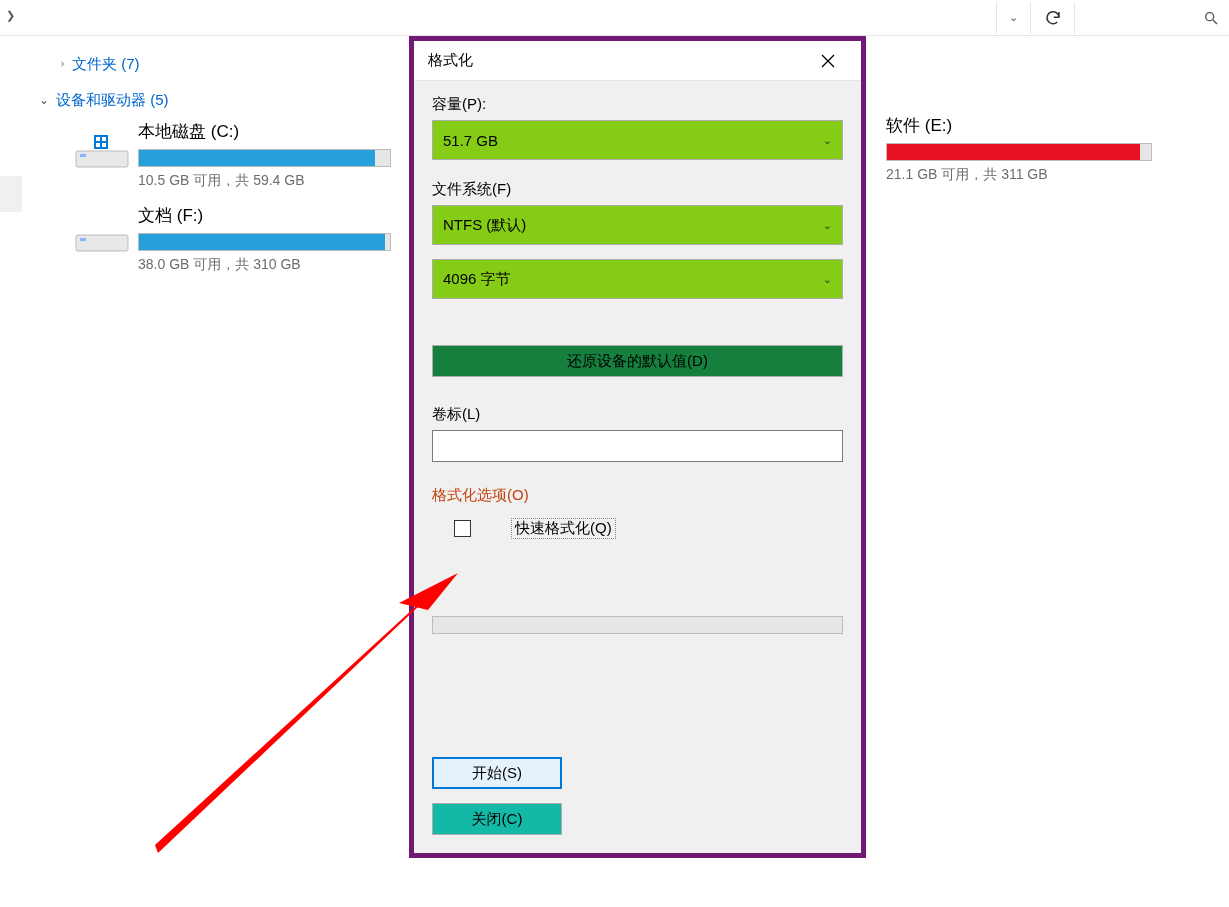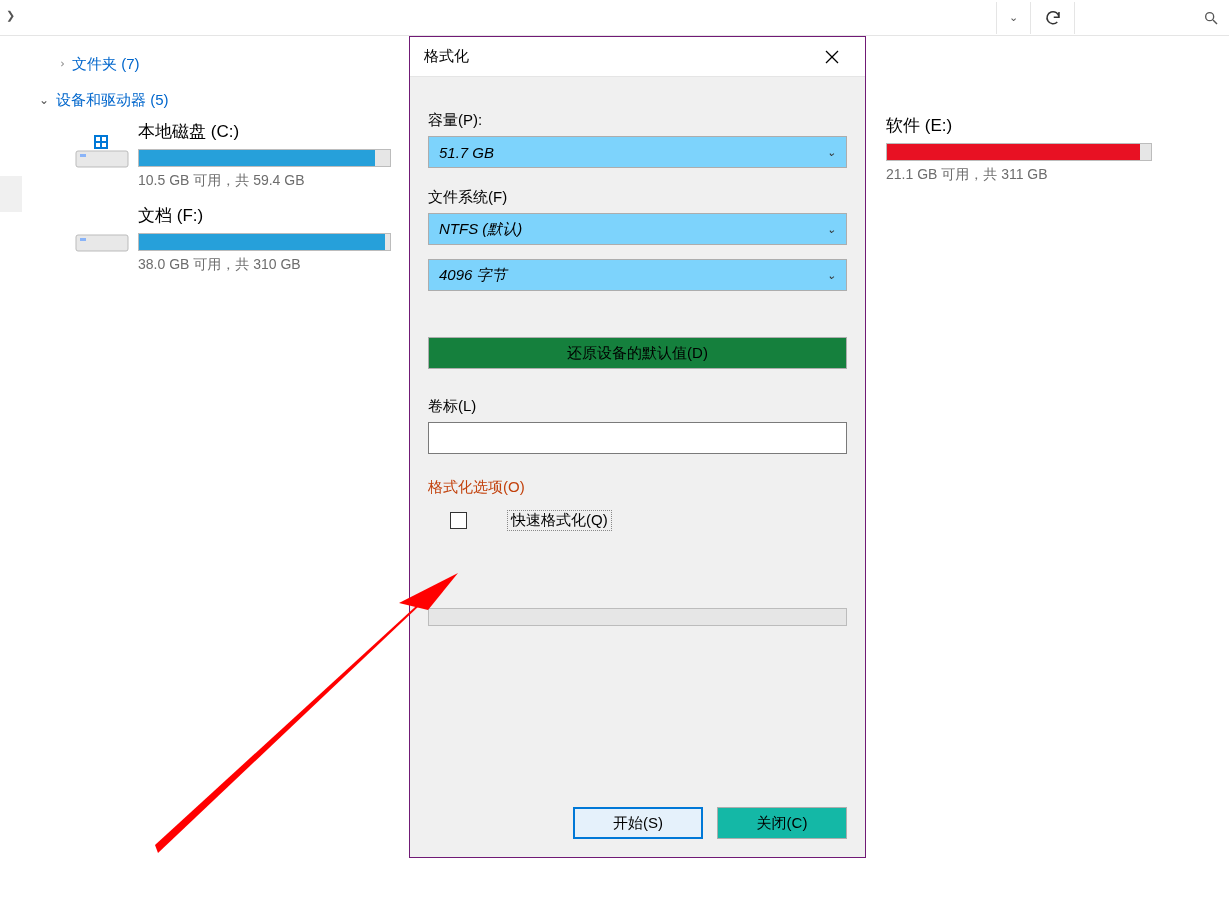--- a/index.html
+++ b/index.html
@@ -35,37 +35,37 @@
     .drive-bar-fill.red { background: #e81123; }
     .drive-sub { font-size: 14px; color: #6d6d6d; }
 
     .drive-e { position: absolute; left: 886px; top: 112px; }
     .drive-e .drive-bar { width: 266px; }
 
     
     .hdd-svg { width: 56px; height: 40px; }
 
     
-    .dialog { position: absolute; left: 409px; top: 36px; width: 457px; height: 822px; background: #f0f0f0; border: 1px solid #701a75; display: flex; flex-direction: column; box-shadow: 0 0 0 rgba(0,0,0,0); }
+    .dialog { position: absolute; left: 409px; top: 36px; width: 457px; height: 822px; background: #f0f0f0; border: 5px solid #701a75; display: flex; flex-direction: column; box-shadow: 0 0 0 rgba(0,0,0,0); }
     .dialog-titlebar { background: #fff; height: 40px; display: flex; align-items: center; justify-content: space-between; padding: 0 10px 0 14px; border-bottom: 1px solid #e5e5e5; }
     .dialog-title { font-size: 15px; color: #000; }
     .dialog-close { width: 46px; height: 32px; display: flex; align-items: center; justify-content: center; color: #333; font-size: 16px; }
-    .dialog-body { padding: 28px 18px 18px 18px; flex: 1; display: flex; flex-direction: column; position: relative; }
+    .dialog-body { padding: 8px 18px 18px 18px; flex: 1; display: flex; flex-direction: column; position: relative; }
     .dlg-label { font-size: 15px; color: #000; margin-top: 6px; margin-bottom: 6px; }
-    .dlg-select { width: 100%; height: 32px; background: #7dd3fc; border: 1px solid #adadad; display: flex; align-items: center; justify-content: space-between; padding: 0 10px; font-size: 15px; color: #000; margin-bottom: 14px; font-style: italic; }
+    .dlg-select { width: 100%; height: 40px; background: #84cc16; border: 1px solid #adadad; display: flex; align-items: center; justify-content: space-between; padding: 0 10px; font-size: 15px; color: #000; margin-bottom: 14px; }
     .dlg-select .arrow { font-size: 11px; color: #333; }
     .dlg-button-wide { width: 100%; height: 32px; background: #15803d; border: 1px solid #adadad; font-size: 15px; color: #000; display: flex; align-items: center; justify-content: center; margin-top: 32px; margin-bottom: 28px; cursor: default; }
     .dlg-input { width: 100%; height: 32px; background: #fff; border: 1px solid #7a7a7a; margin-bottom: 24px; padding: 0 8px; font-size: 15px; }
     .fieldset { border: none; }
     .fieldset-legend { font-size: 15px; color: #c2410c; margin-bottom: 14px; }
     .checkbox-row { display: flex; align-items: center; margin-left: 22px; gap: 36px; }
     .checkbox { width: 17px; height: 17px; border: 1px solid #333; background: #fff; margin-right: 5px; flex: 0 0 17px; }
     .checkbox-label { font-size: 15px; color: #000; padding: 0 3px; outline: 1px dotted #888; }
     .progress-slot { width: 100%; height: 18px; background: #e6e6e6; border: 1px solid #bcbcbc; margin-top: 78px; }
-    .dlg-footer { display: flex; gap: 14px; justify-content: flex-end; margin-top: auto; padding-top: 20px; }
+    .dlg-footer { display: flex; gap: 14px; justify-content: flex-end; margin-top: auto; padding-top: 20px; flex-direction: column; }
     .dlg-btn { width: 130px; height: 32px; background: #14b8a6; border: 1px solid #adadad; font-size: 15px; display: flex; align-items: center; justify-content: center; }
     .dlg-btn.primary { border: 2px solid #0078d7; background: #e5f1fb; }
 
     :where(u) { text-decoration: underline; }
 
     
     .arrow-svg { position: absolute; left: 151px; top: 565px; width: 340px; height: 290px; pointer-events: none; }
   </style>
 </head>
 <body>

